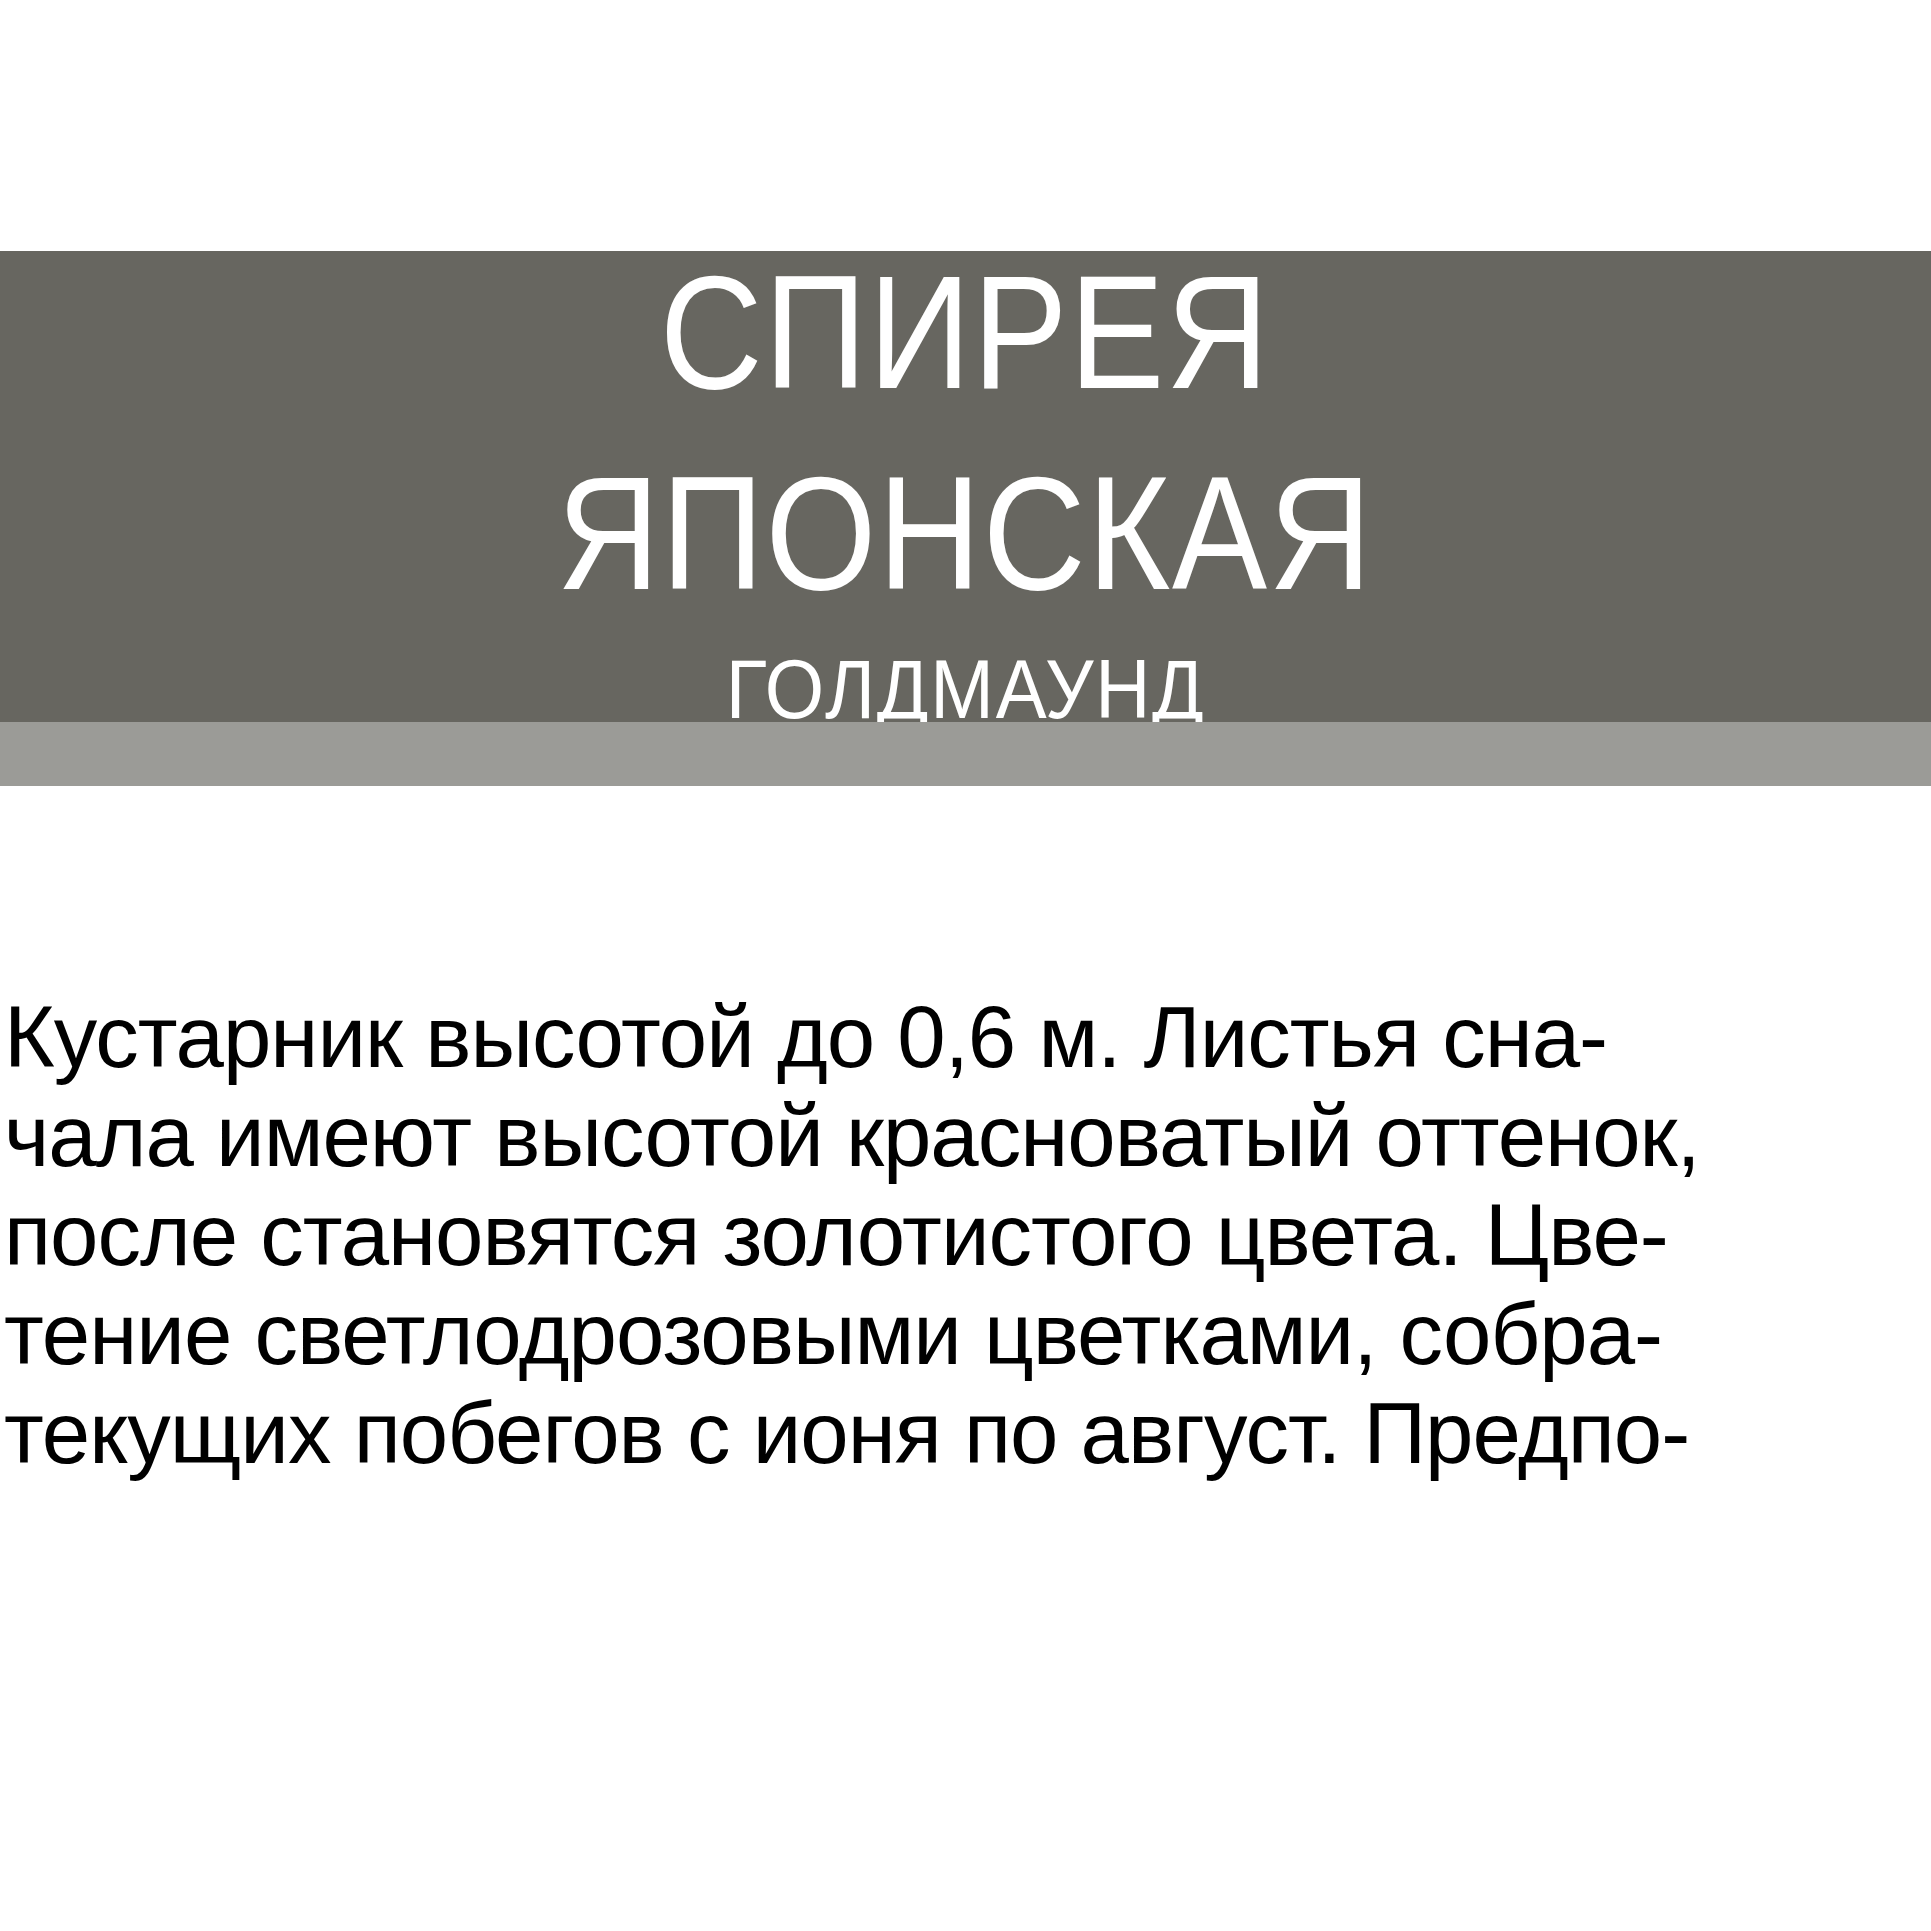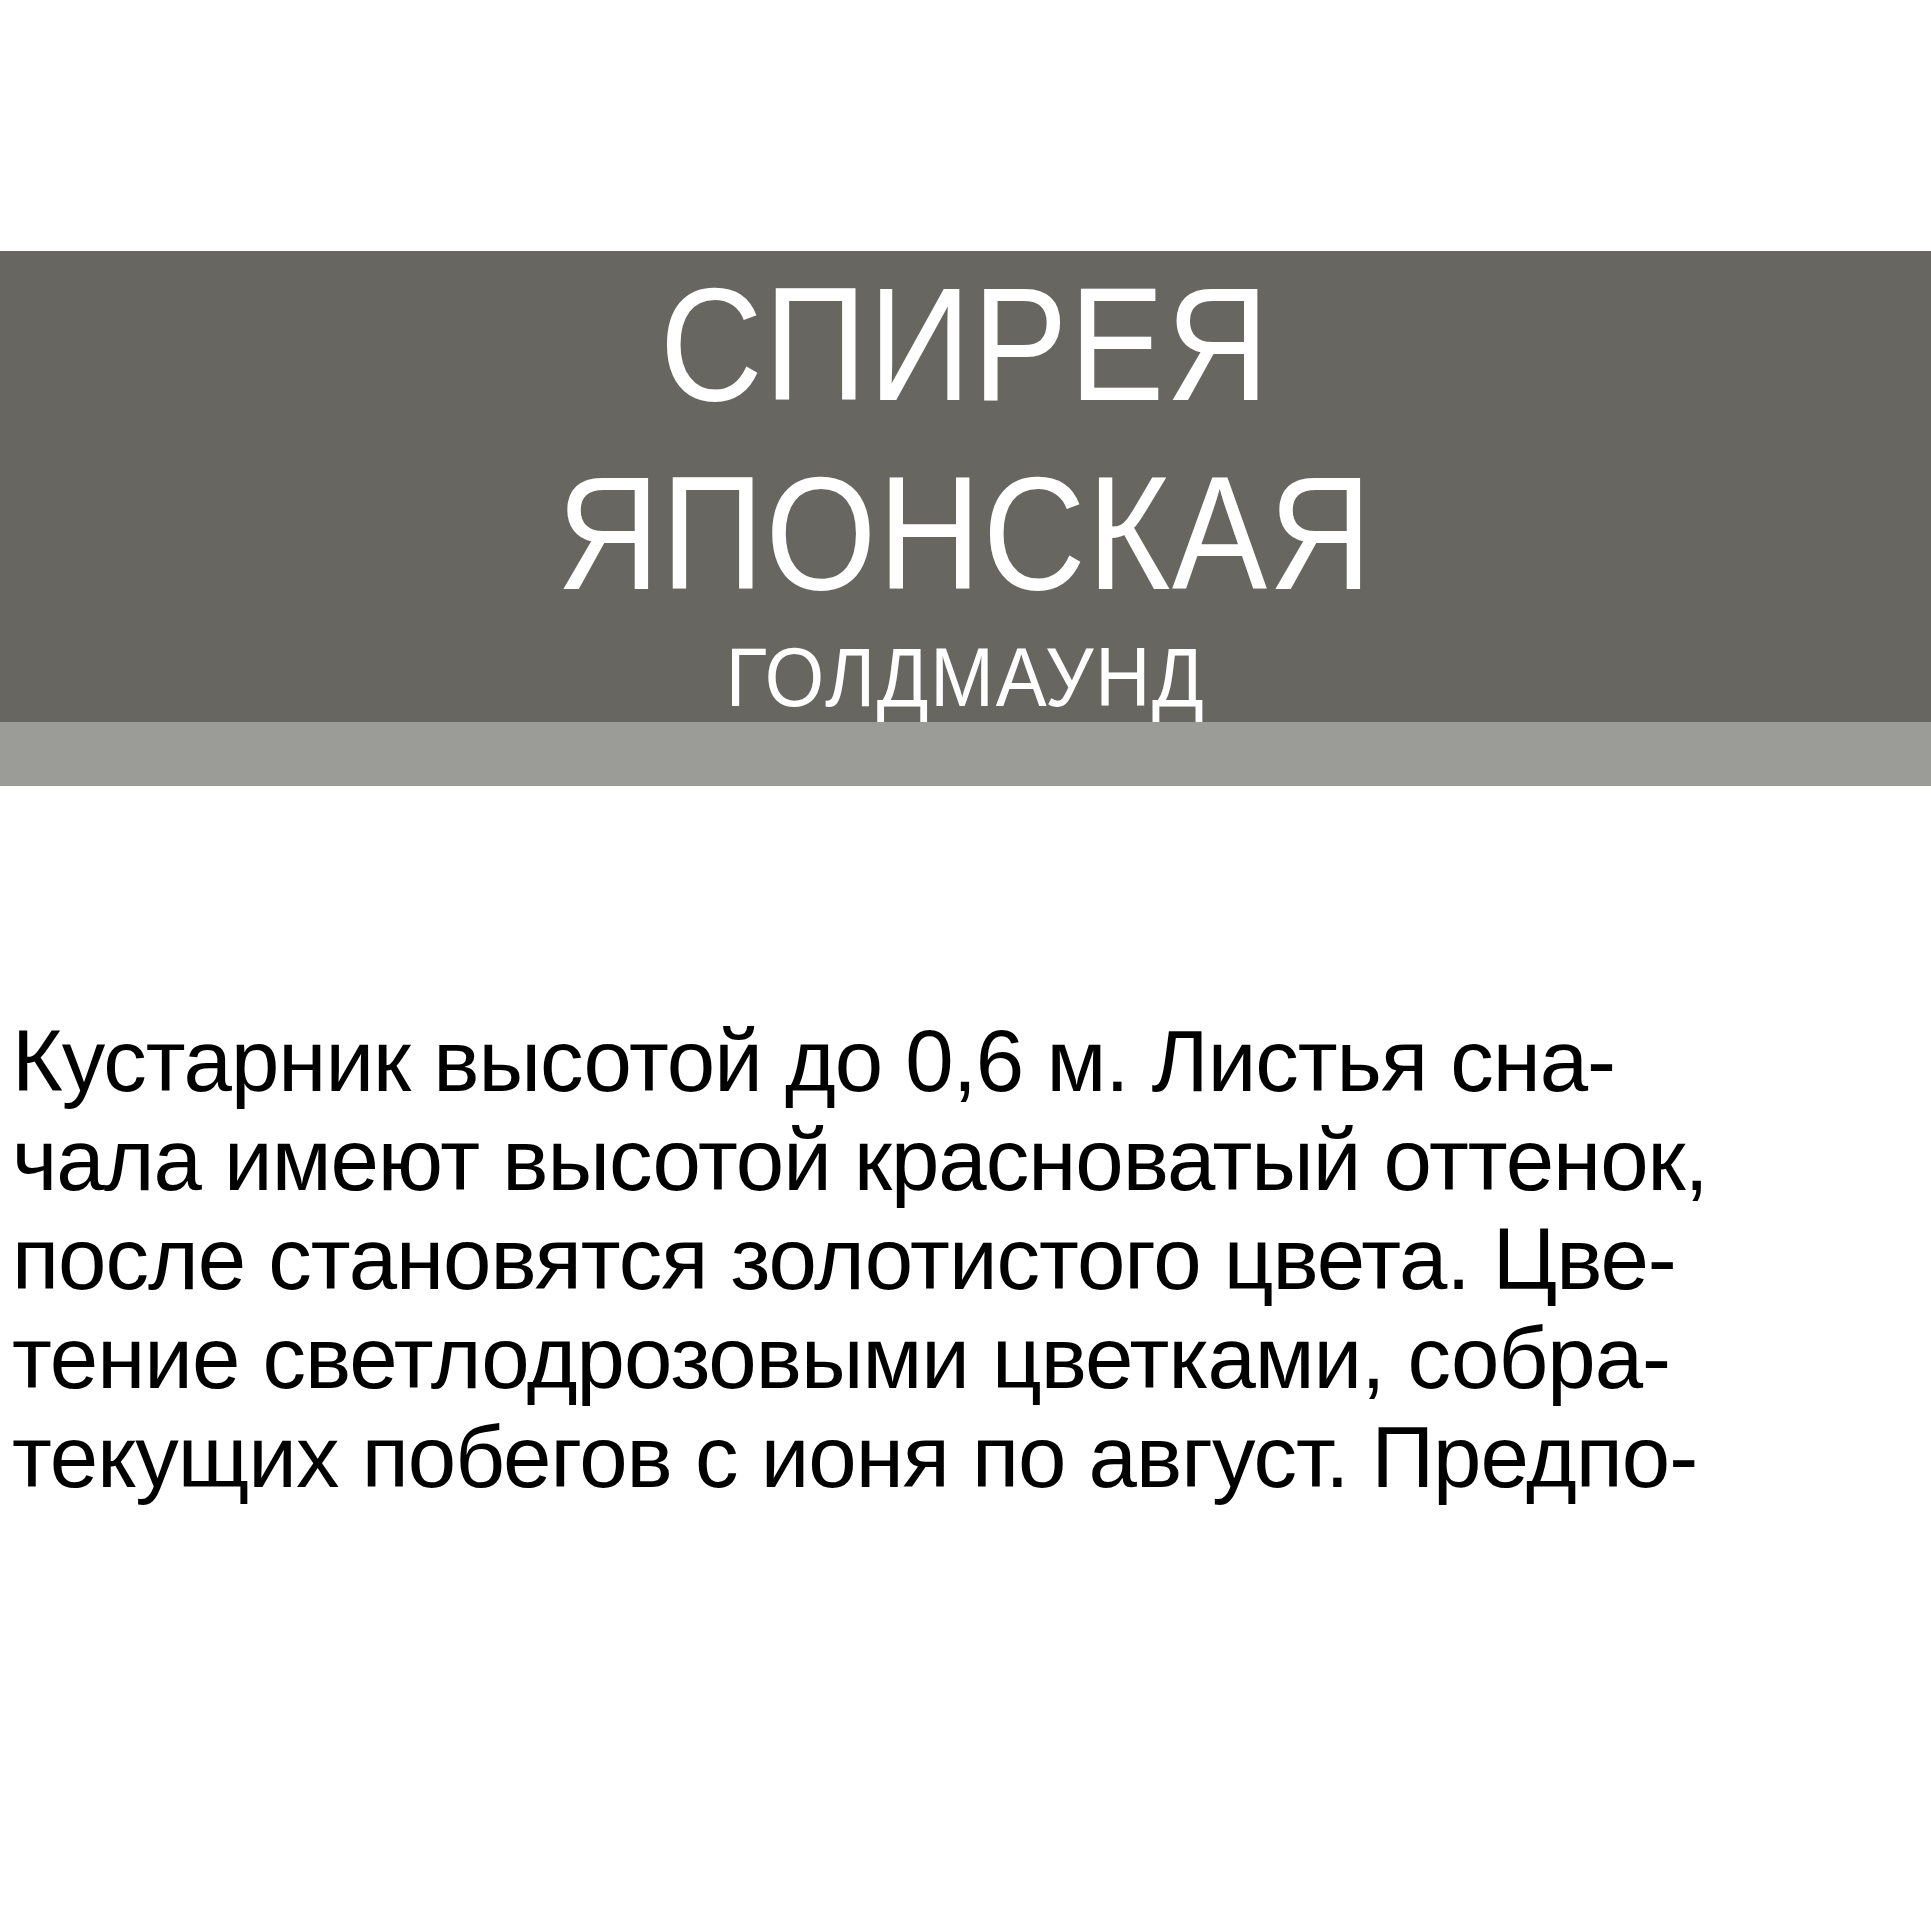--- a/index.html
+++ b/index.html
@@ -48,37 +48,36 @@
   .divider-strip {
     position: absolute;
     top: 722px;
     left: 0;
     width: 1931px;
     height: 64px;
   }
   .description {
     position: absolute;
     top: 987px;
-    left: 12px;
+    left: 4px;
     width: 1551px;
     text-align: center;
-    margin-top: 24px;
   }
   .desc-line {
     font-size: 87px;
     line-height: 99px;
     font-weight: 400;
     white-space: nowrap;
     letter-spacing: -1px;
   }
 </style>
 </head>
 <body style="background-color: rgb(255, 255, 255);">
 
-<div class="banner" style="background-color: rgb(103, 102, 96);">
+<div class="banner" style="background-color: rgb(103, 102, 96); gap: 12px;">
   <div class="title-line" style="color: rgb(255, 255, 255);">СПИРЕЯ</div>
   <div class="title-line" style="color: rgb(255, 255, 255);">ЯПОНСКАЯ</div>
   <div class="subtitle" style="color: rgb(255, 255, 255);">ГОЛДМАУНД</div>
 </div>
 
 <div class="divider-strip" style="background-color: rgb(155, 155, 151);"></div>
 
 <div class="description" style="color: rgb(0, 0, 0);">
   <div class="desc-line">Кустарник высотой до 0,6 м. Листья сна-</div>
   <div class="desc-line">чала имеют высотой красноватый оттенок,</div>

